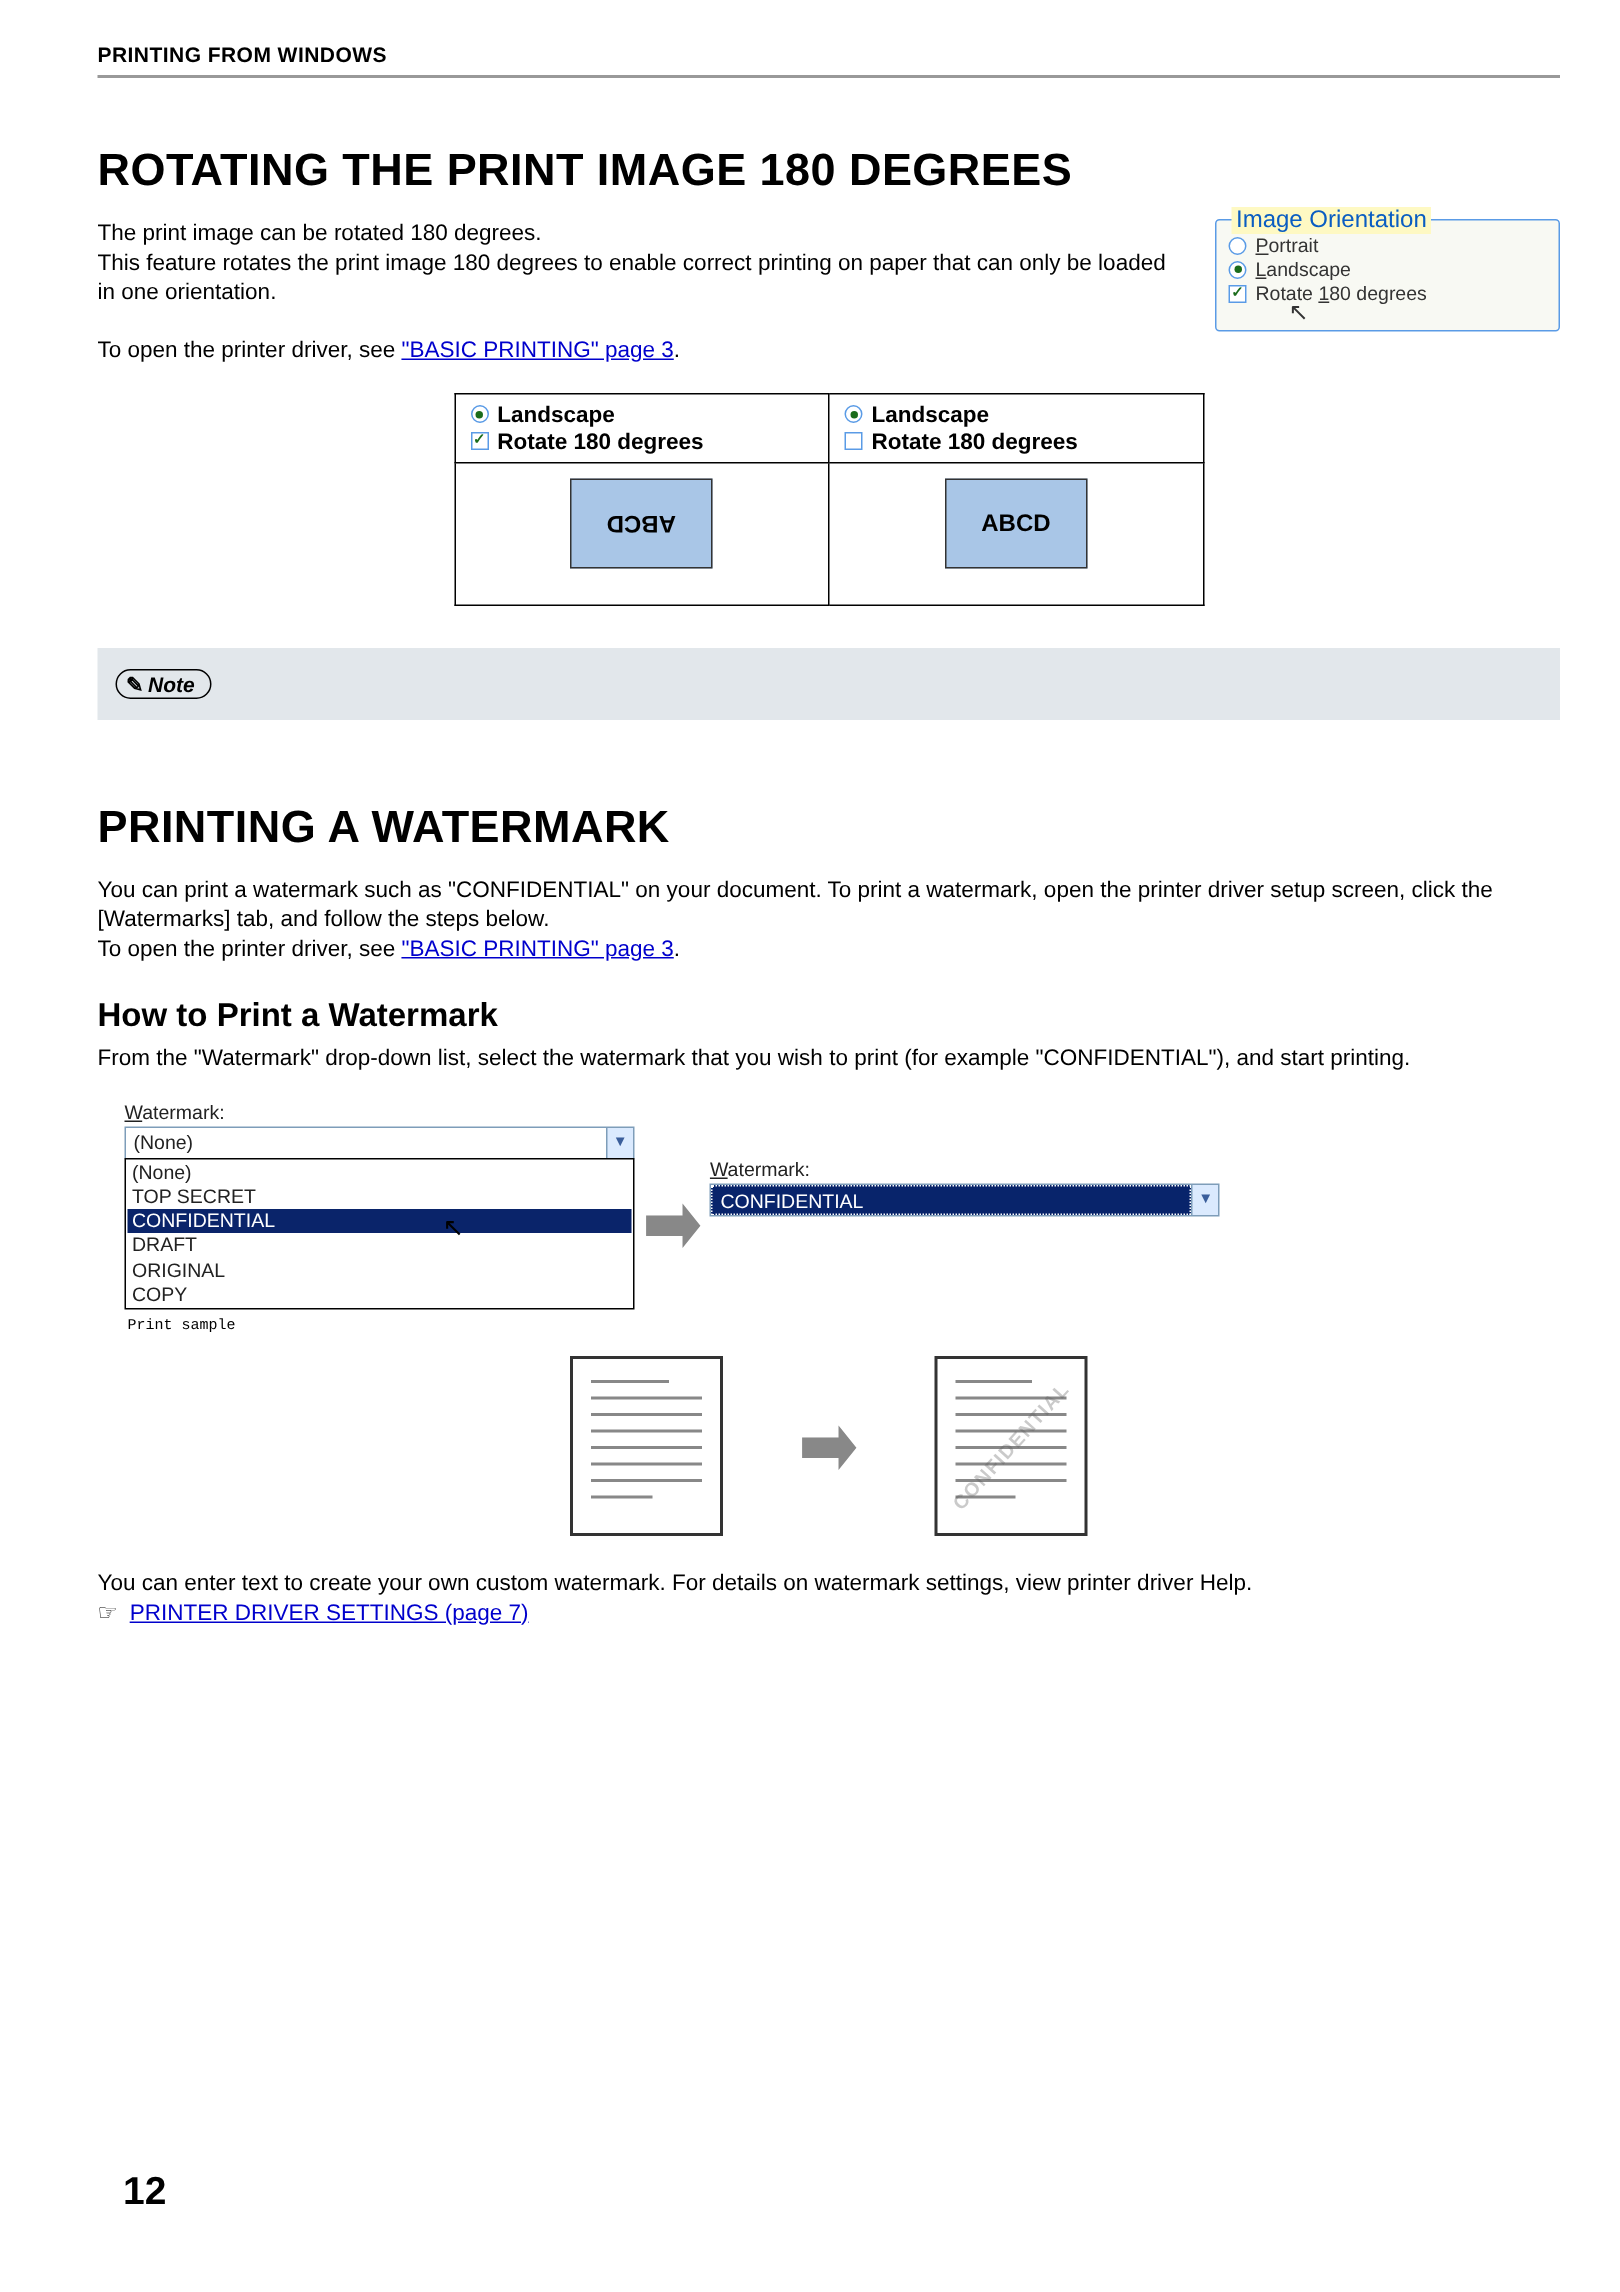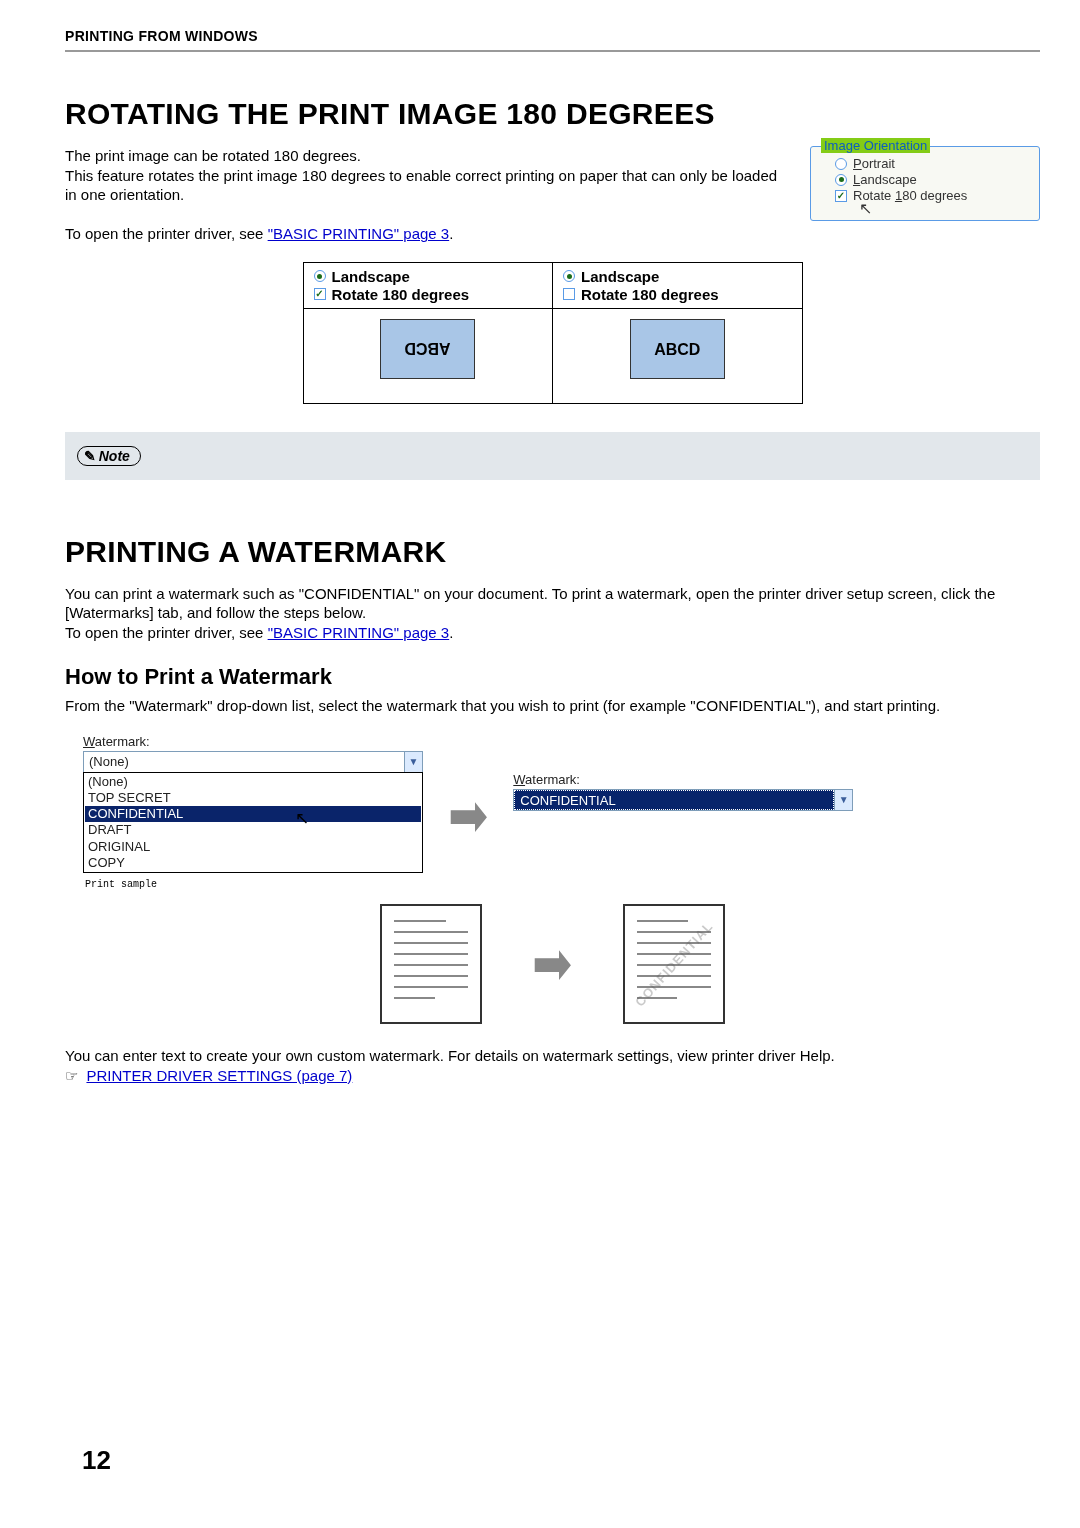--- a/index.html
+++ b/index.html
@@ -50,26 +50,26 @@
     position: relative;
     background: #f8f9f3;
     font-family: Tahoma, sans-serif;
     font-size: 13px;
     color: #333;
   }
   .orient-box .legend {
     position: absolute;
     top: -9px;
     left: 10px;
-    background: #84cc16;
+    background: #fef9c3;
     padding: 0 3px;
     color: #0a5dc2;
-    font-size: 13px;
-  }
-  .orient-row { display: flex; align-items: center; gap: 6px; margin: 1px 16px; }
+    font-size: 16px;
+  }
+  .orient-row { display: flex; align-items: center; gap: 6px; margin: 1px 0; }
   .radio {
     width: 12px; height: 12px; border: 1px solid #5a9be6;
     border-radius: 50%; display: inline-flex; align-items: center; justify-content: center;
     background: #fff;
   }
   .radio.checked::after {
     content: ""; width: 5px; height: 5px; border-radius: 50%; background: #1b6c1b;
   }
   .checkbox {
     width: 12px; height: 12px; border: 1px solid #5a9be6; background: #fff;
@@ -131,21 +131,20 @@
     white-space: nowrap;
   }
   .pencil-icon { font-style: normal; font-size: 14px; }
 
   h2 { font-size: 22px; font-weight: bold; margin: 22px 0 6px 0; }
 
   
   .wm-row {
     display: flex;
     align-items: flex-start;
-    gap: 20px;
     margin: 18px 0 6px 18px;
   }
   .wm-panel {
     font-family: Tahoma, sans-serif;
     font-size: 13px;
     color: #222;
   }
   .wm-panel.left { width: 340px; }
   .wm-panel.right { width: 340px; margin-top: 38px; }
   .wm-label .underline-char { text-decoration: underline; }

